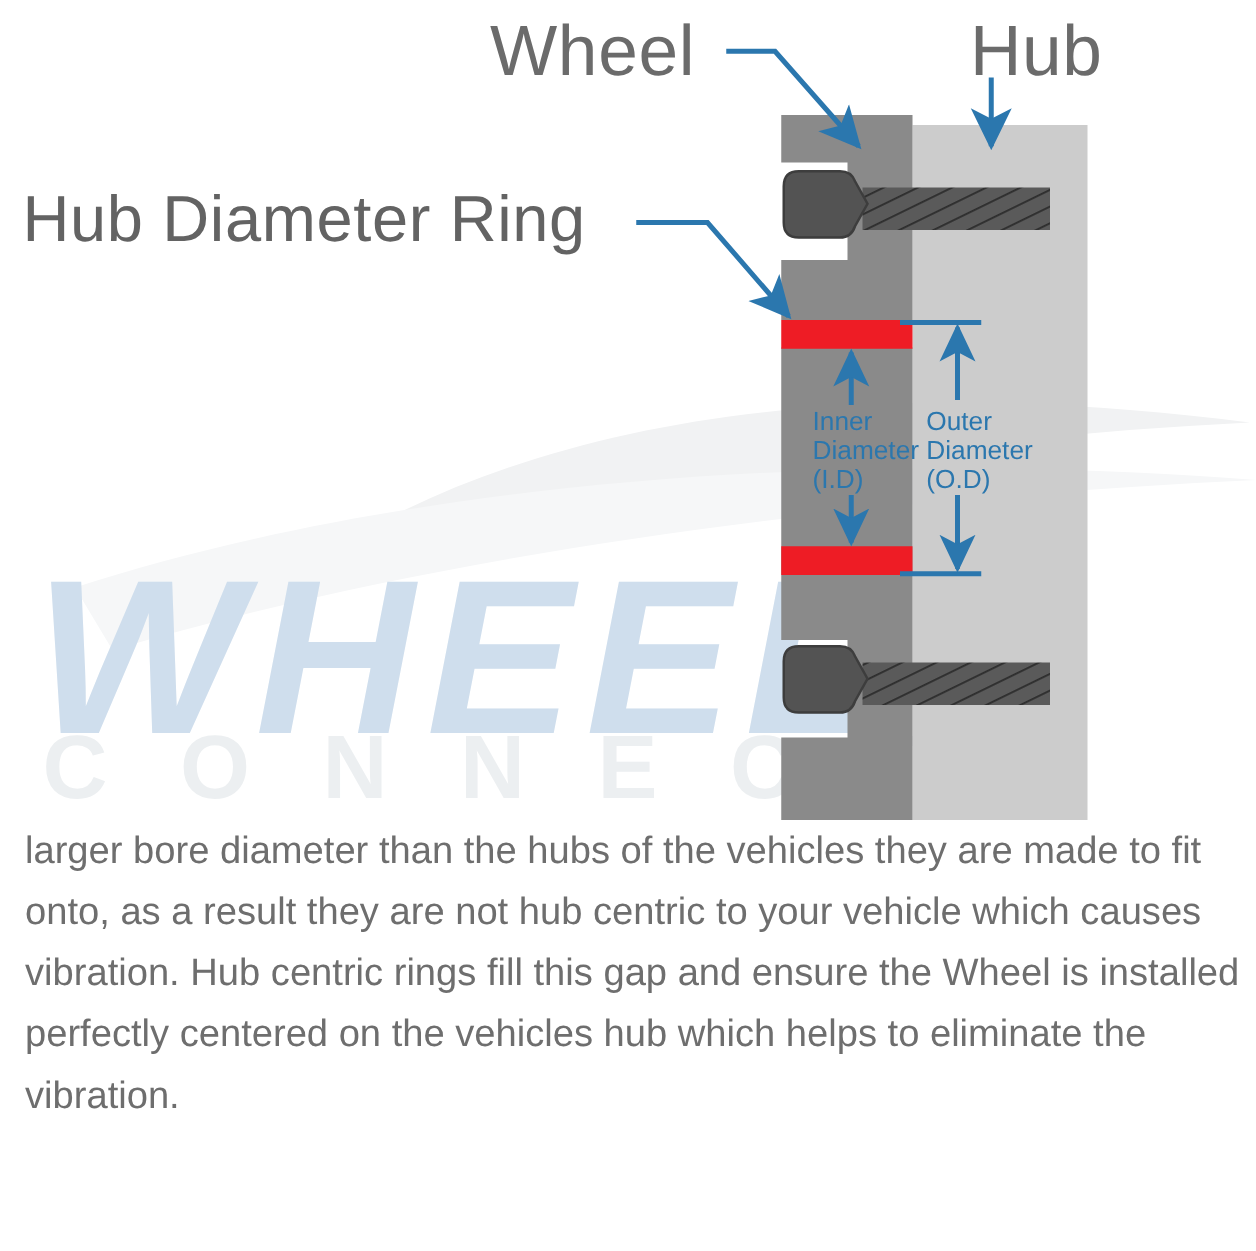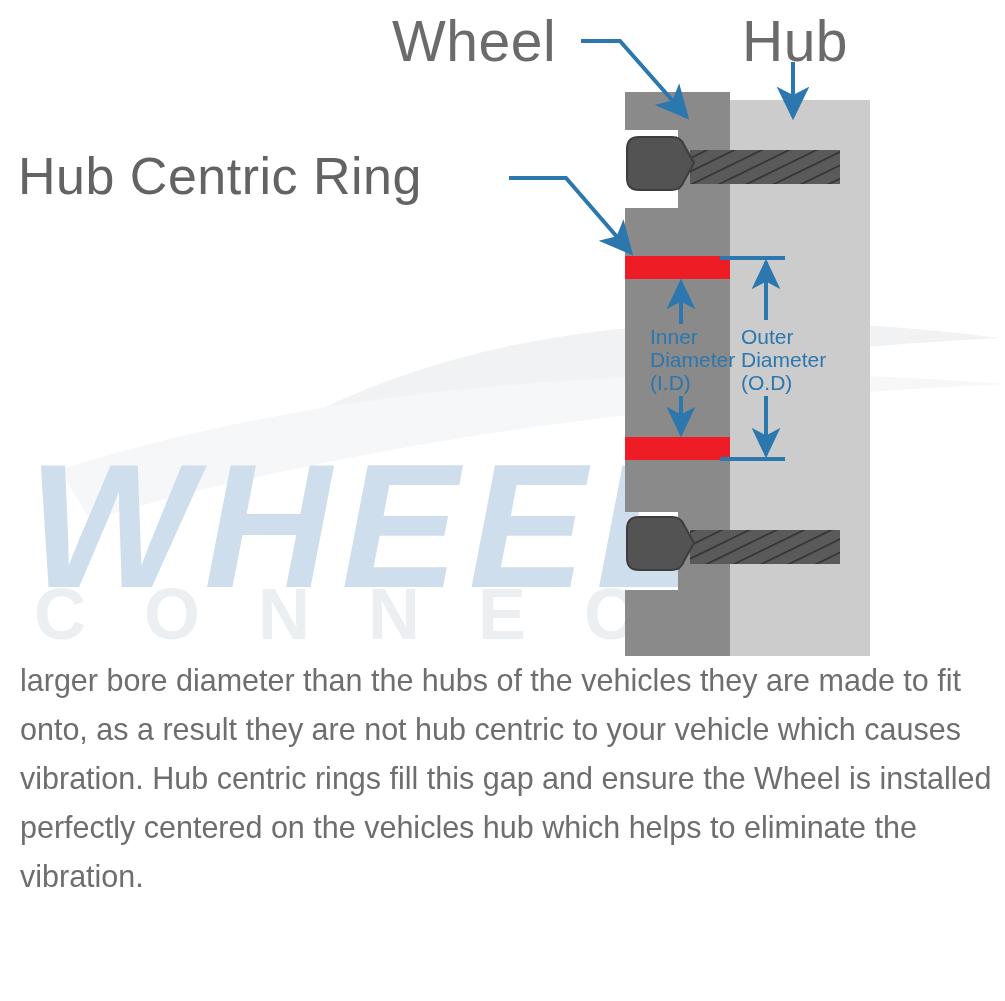--- a/index.html
+++ b/index.html
@@ -57,21 +57,21 @@
     position: absolute;
     left: 392px;
     top: 8px;
     font-size: 57px;
     color: #6b6b6b;
     letter-spacing: 0.5px;
     z-index: 4;
   }
   .hdr-hub {
     position: absolute;
-    left: 742px;
+    left: 776px;
     top: 8px;
     font-size: 57px;
     color: #6b6b6b;
     letter-spacing: 0.5px;
     z-index: 4;
   }
   .hdr-hcr {
     position: absolute;
     left: 18px;
     top: 146px;
@@ -230,17 +230,17 @@
       <path d="M 766 396 L 766 455" fill="none" stroke="#2b77ae" stroke-width="4" marker-end="url(#arrowBlueSm)"></path>
       <text x="741" y="344" fill="#2b77ae" font-size="21" font-family="Liberation Sans, sans-serif">Outer</text>
       <text x="741" y="367" fill="#2b77ae" font-size="21" font-family="Liberation Sans, sans-serif">Diameter</text>
       <text x="741" y="390" fill="#2b77ae" font-size="21" font-family="Liberation Sans, sans-serif">(O.D)</text>
     </g>
 
   </svg>
 
   <div class="hdr-wheel">Wheel</div>
   <div class="hdr-hub">Hub</div>
-  <div class="hdr-hcr">Hub Centric Ring</div>
+  <div class="hdr-hcr">Hub Diameter Ring</div>
 
   <div class="para" id="para-bottom">larger bore diameter than the hubs of the vehicles they are made to fit onto, as a result they are not hub centric to your vehicle which causes vibration.  Hub centric rings fill this gap and ensure the Wheel is installed perfectly centered on the vehicles hub which helps to eliminate the vibration.</div>
 
 </div>
 
 </body></html>

